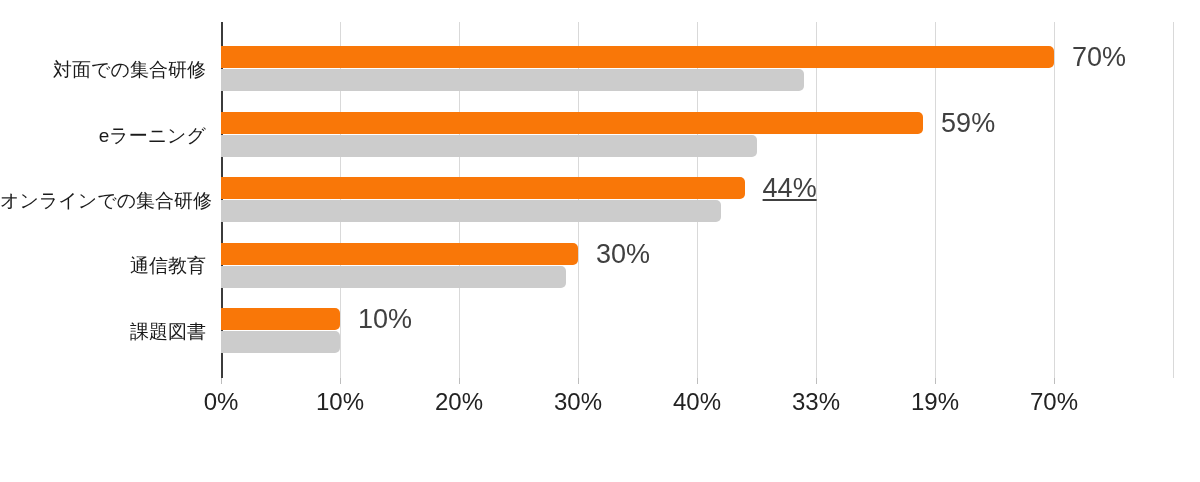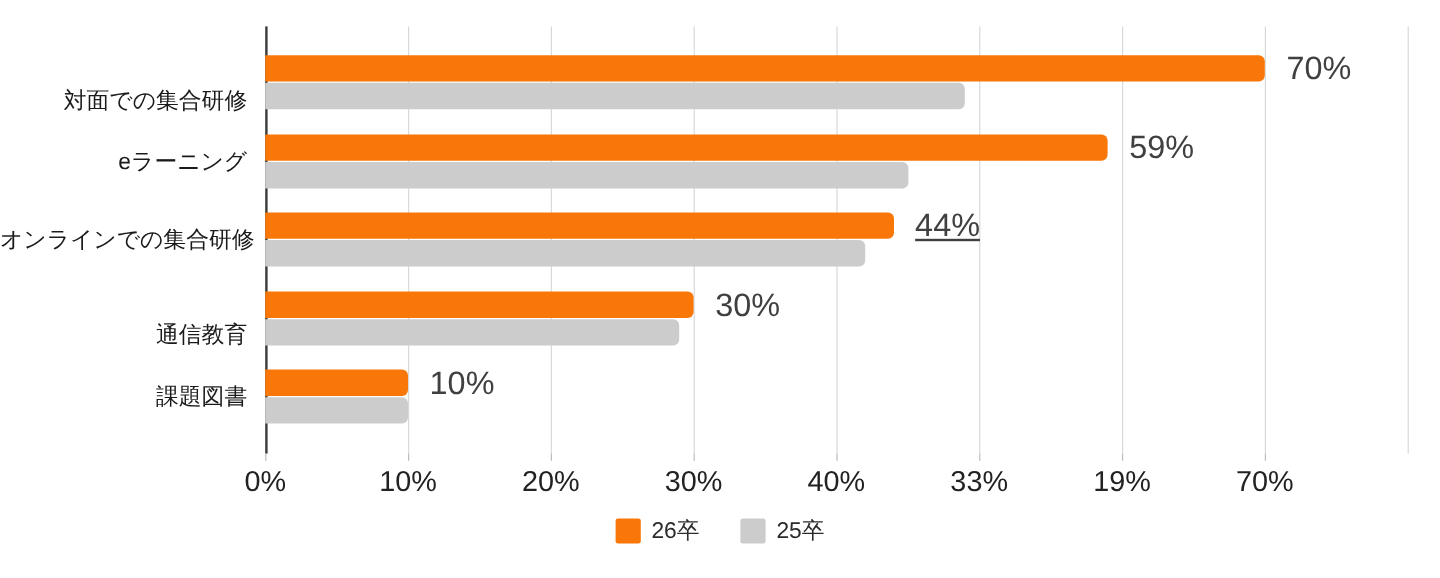--- a/index.html
+++ b/index.html
@@ -149,24 +149,24 @@
       <div class="gridline" style="left: 476px;"></div>
       <div class="gridline" style="left: 595px;"></div>
       <div class="gridline" style="left: 714px;"></div>
       <div class="gridline" style="left: 833px;"></div>
       <div class="gridline" style="left: 952px;"></div>
     </div>
 
   <div class="axis-line"></div>
 
   <div id="cat-labels">
-      <div class="cat-label-box" style="top: 74px;">対面での集合研修</div>
+      <div class="cat-label-box" style="top: 59px;">対面での集合研修</div>
       <div class="cat-label-box" style="top: 124.5px;">eラーニング</div>
       <div class="cat-label-box" style="top: 190px;">オンラインでの集合研修</div>
-      <div class="cat-label-box" style="top: 269px;">通信教育</div>
+      <div class="cat-label-box" style="top: 255px;">通信教育</div>
       <div class="cat-label-box" style="top: 321px;">課題図書</div>
     </div>
 
   <div id="bars-layer">
       <div class="row" style="top: 46px; left: 221px; width: 979px;">
         <div class="bar orange" style="width: 833px; background: rgb(249, 119, 8);"></div>
         <div class="bar gray" style="width: 583.1px; background: rgb(204, 204, 204);"></div>
         <div class="bar-value" style="left: 851px;">70%</div>
       </div>
       <div class="row" style="top: 111.5px; left: 221px; width: 1172px;">
@@ -203,24 +203,14 @@
       <div class="tick-label" style="left: 697px;">40%</div>
       <div class="tick-mark" style="left: 697px;"></div>
       <div class="tick-label" style="left: 816px;">33%</div>
       <div class="tick-mark" style="left: 816px;"></div>
       <div class="tick-label" style="left: 935px;">19%</div>
       <div class="tick-mark" style="left: 935px;"></div>
       <div class="tick-label" style="left: 1054px;">70%</div>
       <div class="tick-mark" style="left: 1054px;"></div>
     </div>
 
-  <div class="legend" id="legend">
-      <div class="legend-item">
-        <span class="legend-swatch" style="background: rgb(249, 119, 8);"></span>
-        <span class="legend-text">26卒</span>
-      </div>
-      <div class="legend-item">
-        <span class="legend-swatch" style="background: rgb(204, 204, 204);"></span>
-        <span class="legend-text">25卒</span>
-      </div>
-    </div>
 
 </div>
 
 </body></html>

